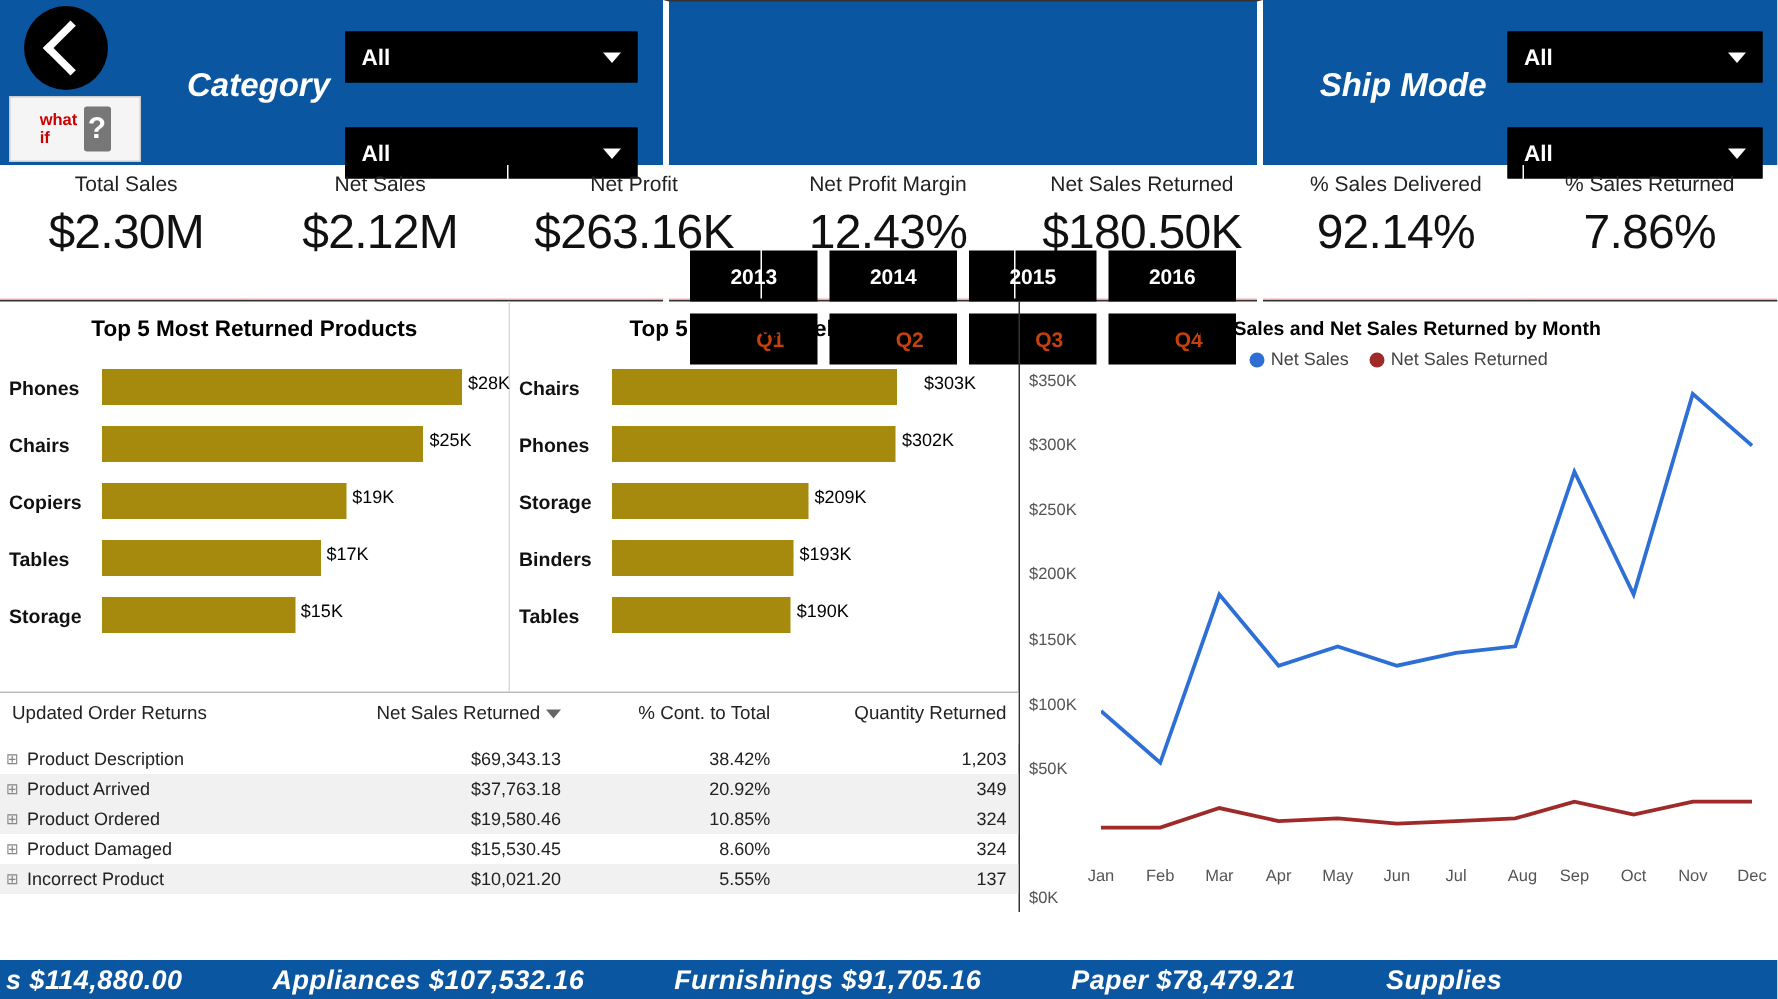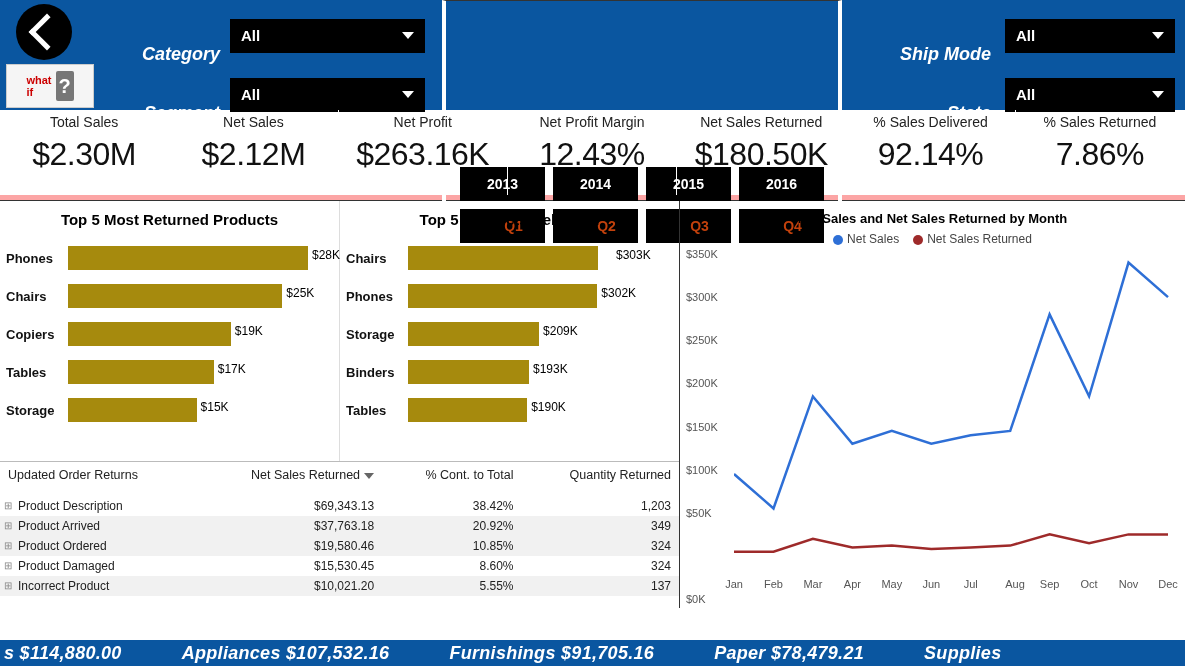--- a/index.html
+++ b/index.html
@@ -15,32 +15,32 @@
 
   .back-btn { position: absolute; left: 16px; top: 4px; width: 56px; height: 56px; border-radius: 50%; background: #000; display: flex; align-items: center; justify-content: center; cursor: pointer; }
   .back-arrow { width: 26px; height: 26px; border-left: 5px solid #fff; border-bottom: 5px solid #fff; transform: rotate(45deg); margin-left: 6px; }
 
   .whatif { position: absolute; left: 6px; top: 64px; width: 88px; height: 44px; background: #f5f5f5; border: 1px solid #ccc; display:flex; align-items:center; justify-content:center; gap:4px; font-size:11px; cursor:pointer; }
   .whatif .w1 { color:#c00; font-weight:700; }
   .whatif .q  { background:#777; color:#fff; width:18px; height:30px; display:flex; align-items:center; justify-content:center; font-size:20px; font-weight:700; border-radius:2px; }
 
   .filter-row { display:flex; align-items:center; gap:10px; padding-left:110px; }
   .filter-row.right-side { padding-left: 0; justify-content: flex-end; gap: 14px; }
-  .filter-label { color:#fff; font-weight:700; font-style: italic; font-size: 18px; width:100px; text-align:right;margin-top:38px; }
+  .filter-label { color:#fff; font-weight:700; font-style: italic; font-size: 22px; width:100px; text-align:right;margin-top:38px; }
   .filter-label.rt { width:auto; }
   .select { background:#000; color:#fff; border:1px solid #000; height:34px; width:195px; display:flex; align-items:center; justify-content:space-between; padding:0 10px; cursor:pointer; font-weight:600; font-size:15px; }
   .select .chev { width:0; height:0; border-left:6px solid transparent; border-right:6px solid transparent; border-top:7px solid #fff; }
   .select.small { width:170px; }
 
   .yr-row { display:flex; gap:8px; justify-content:center; }
   .yr-btn { background:#000; color:#fff; width:85px; height:34px; display:flex; align-items:center; justify-content:center; font-weight:700; cursor:pointer; font-size:14px; }
   .q-btn  { background:#000; color:#c2410c; width:85px; height:34px; display:flex; align-items:center; justify-content:center; font-weight:700; cursor:pointer; font-size:14px;padding-left:22px; }
 
   
-  .kpis { display:flex; height:90px; border-bottom:5px solid #fca5a5; }
+  .kpis { display:flex; height:90px; border-bottom:1px solid #fca5a5; }
   .kpi  { flex:1; padding:4px 6px 0; text-align:center; border-right:1px solid #fff; }
   .kpi .kpi-label { font-size:14px; color:#222; margin-bottom:6px; white-space:nowrap; }
   .kpi .kpi-value { font-size:32px; font-weight:400; color:#111; letter-spacing:-0.5px; white-space:nowrap; }
 
   
   .mid { display:flex; height:408px; border-top:1px solid #333; }
   .left-col { width:680px; display:flex; flex-direction:column; border-right:1px solid #333; }
   .right-col { flex:1; padding:6px 6px 0 6px; }
 
   .bar-panels { display:flex; height:260px; }

